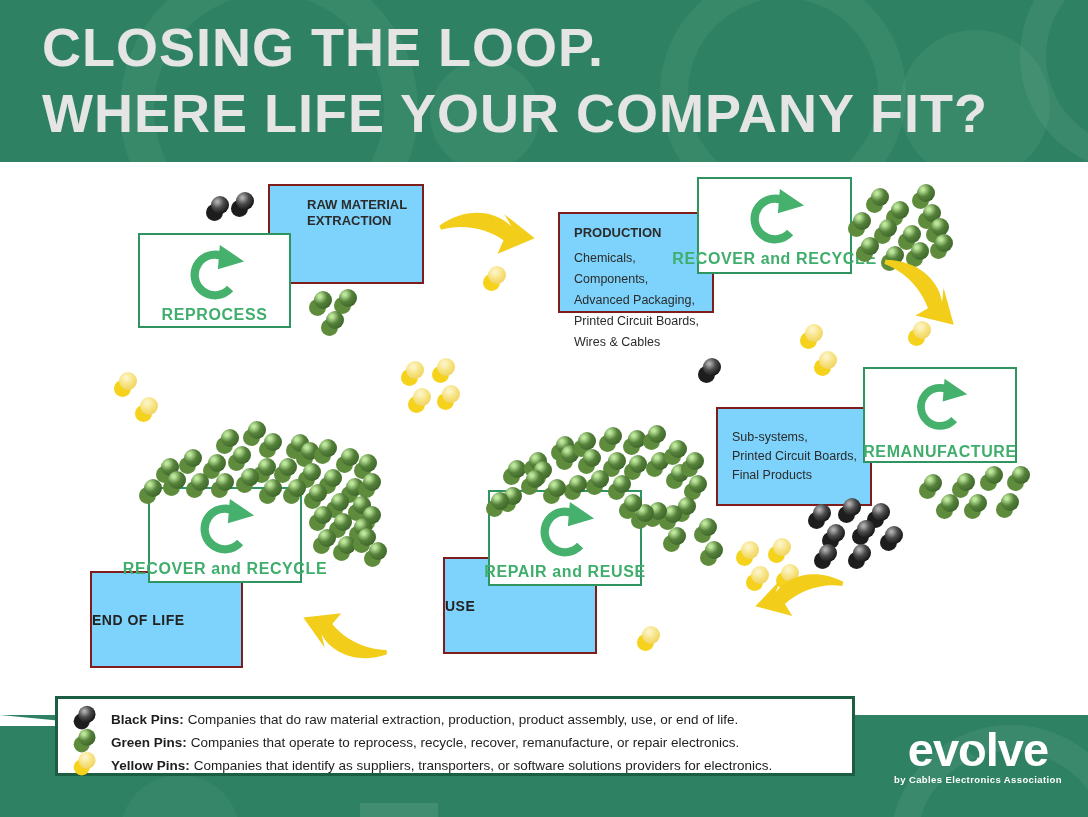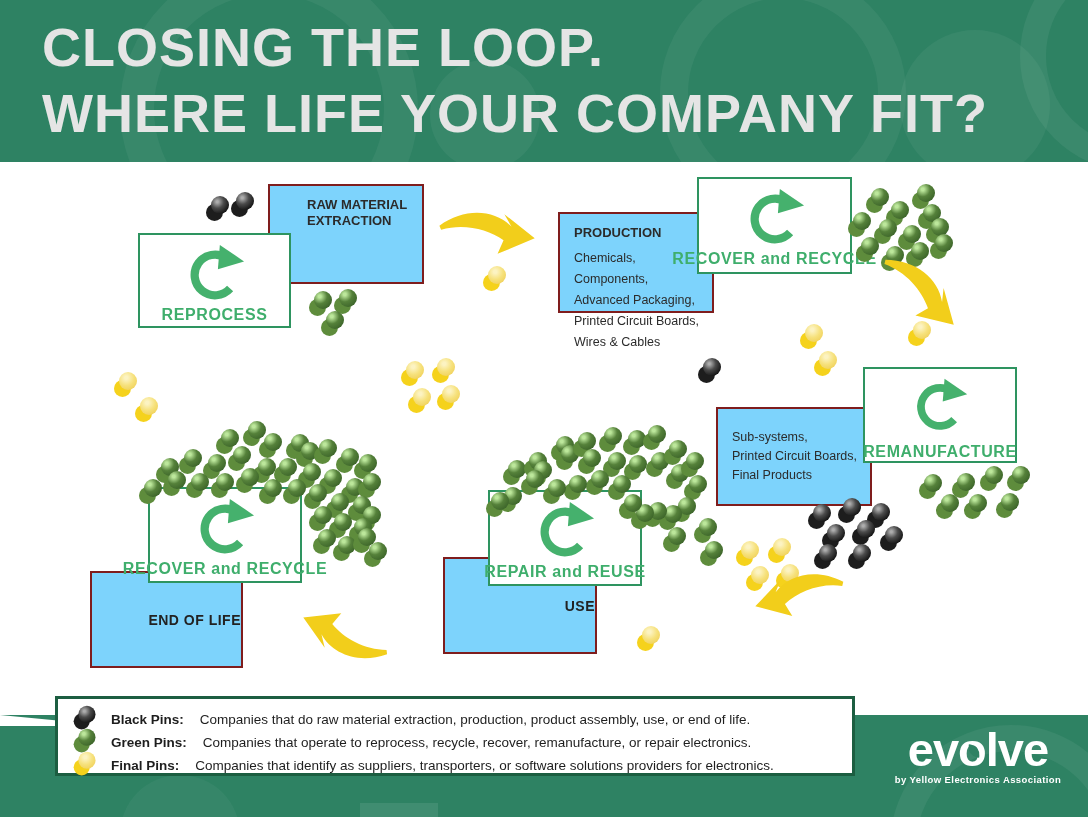--- a/index.html
+++ b/index.html
@@ -20,21 +20,21 @@
   .logo{position:absolute;left:888px;top:724px;width:180px;text-align:center;color:#fff;}
   .logo-word{font-size:47px;font-weight:bold;letter-spacing:-1px;line-height:52px;position:relative;display:inline-block;}
   .logo-leaf{position:absolute;left:60px;top:21px;width:12px;height:12px;background:#2E8263;
              border-radius:0 85% 0 85%;transform:rotate(8deg);}
   .logo-tag{font-size:9.5px;font-weight:bold;letter-spacing:.4px;margin-top:-2px;}
 
   
   .box{position:absolute;background:#7dd3fc;border:2px solid #7f1d1d;box-sizing:border-box;color:#2b2b2b;}
   .box .t{font-weight:bold;font-size:13px;line-height:16px;margin-bottom:7px;}
   .box .b{font-size:12.5px;line-height:19px;white-space:pre-line;}
-  .center-box{display:flex;align-items:center;justify-content:flex-end;
+  .center-box{display:flex;align-items:center;justify-content:flex-start;
               font-weight:bold;font-size:14px;letter-spacing:.5px;color:#222;}
 
   
   .pbox{position:absolute;background:#fff;border:2px solid #2E9460;box-sizing:border-box;
         display:flex;flex-direction:column;align-items:center;justify-content:flex-start;padding-top:7px;}
   .pbox svg{width:62px;height:62px;}
   .plabel{color:#3FAE6C;font-weight:bold;font-size:16px;letter-spacing:.6px;margin-top:2px;white-space:nowrap;}
 
   
   .pin{position:absolute;width:24px;height:27px;}
@@ -51,21 +51,21 @@
   .arrow{position:absolute;}
   .arrow svg{display:block;width:100%;height:100%;}
 
   
   .legend{position:absolute;left:55px;top:696px;width:800px;height:80px;background:#fff;
           border:3px solid #1C5E41;box-sizing:border-box;padding:9px 0 0 13px;}
   .lrow{display:flex;align-items:center;height:22px;margin-bottom:1px;}
   .lpin{position:relative;width:30px;height:24px;transform:scale(.95);flex:0 0 30px;margin-right:10px;}
   .lpin .pin{left:2px;top:-2px;}
   .ltext{font-size:13.5px;color:#1e1e1e;}
-  .ltext b{margin-right:16px;}
+  .ltext b{margin-right:4px;}
 </style>
 </head>
 <body>
 
 <div id="stage">
 
   <div class="header">
     <div class="hdr-decor" style="left:120px;top:-40px;width:230px;height:230px;border:34px solid rgba(255,255,255,.05);"></div>
     <div class="hdr-decor" style="left:430px;top:60px;width:110px;height:110px;background:rgba(255,255,255,.05);"></div>
     <div class="hdr-decor" style="left:660px;top:-30px;width:190px;height:190px;border:28px solid rgba(255,255,255,.05);"></div>
@@ -80,21 +80,21 @@
   <div class="footer">
     <div class="ft-decor" style="left:890px;top:10px;width:190px;height:190px;border-radius:50%;border:26px solid rgba(255,255,255,.06);"></div>
     <div class="ft-decor" style="left:360px;top:88px;width:78px;height:14px;background:rgba(255,255,255,.09);"></div>
     <div class="ft-decor" style="left:630px;top:6px;width:100px;height:14px;background:rgba(255,255,255,.08);"></div>
     <div class="ft-decor" style="left:120px;top:60px;width:120px;height:120px;border-radius:50%;background:rgba(255,255,255,.04);"></div>
     <div class="notch"></div>
   </div>
 
   <div class="logo">
     <div class="logo-word"><span>evolve</span><span class="logo-leaf"></span></div>
-    <div class="logo-tag">by Yellow Electronics Association</div>
+    <div class="logo-tag">by Cables Electronics Association</div>
   </div>
 
   <div class="box" style="left:268px;top:184px;width:156px;height:100px;padding:11px 10px 0 37px;">
     <div class="t">RAW MATERIAL EXTRACTION</div>
   </div>
 
   <div class="box" style="left:558px;top:212px;width:156px;height:101px;padding:11px 8px 0 14px;">
     <div class="t">PRODUCTION</div>
     <div class="b" style="line-height:21px;">Chemicals,
 Components,
@@ -308,17 +308,17 @@
     <div class="lrow">
       <span class="lpin">
           <span class="pin pin-green"></span>
         </span>
       <span class="ltext"><b>Green Pins:</b><span>Companies that operate to reprocess, recycle, recover, remanufacture, or repair electronics.</span></span>
     </div>
     <div class="lrow">
       <span class="lpin">
           <span class="pin pin-yellow"></span>
         </span>
-      <span class="ltext"><b>Final Pins:</b><span>Companies that identify as suppliers, transporters, or software solutions providers for electronics.</span></span>
+      <span class="ltext"><b>Yellow Pins:</b><span>Companies that identify as suppliers, transporters, or software solutions providers for electronics.</span></span>
     </div>
   </div>
 
 </div>
 
 </body></html>

